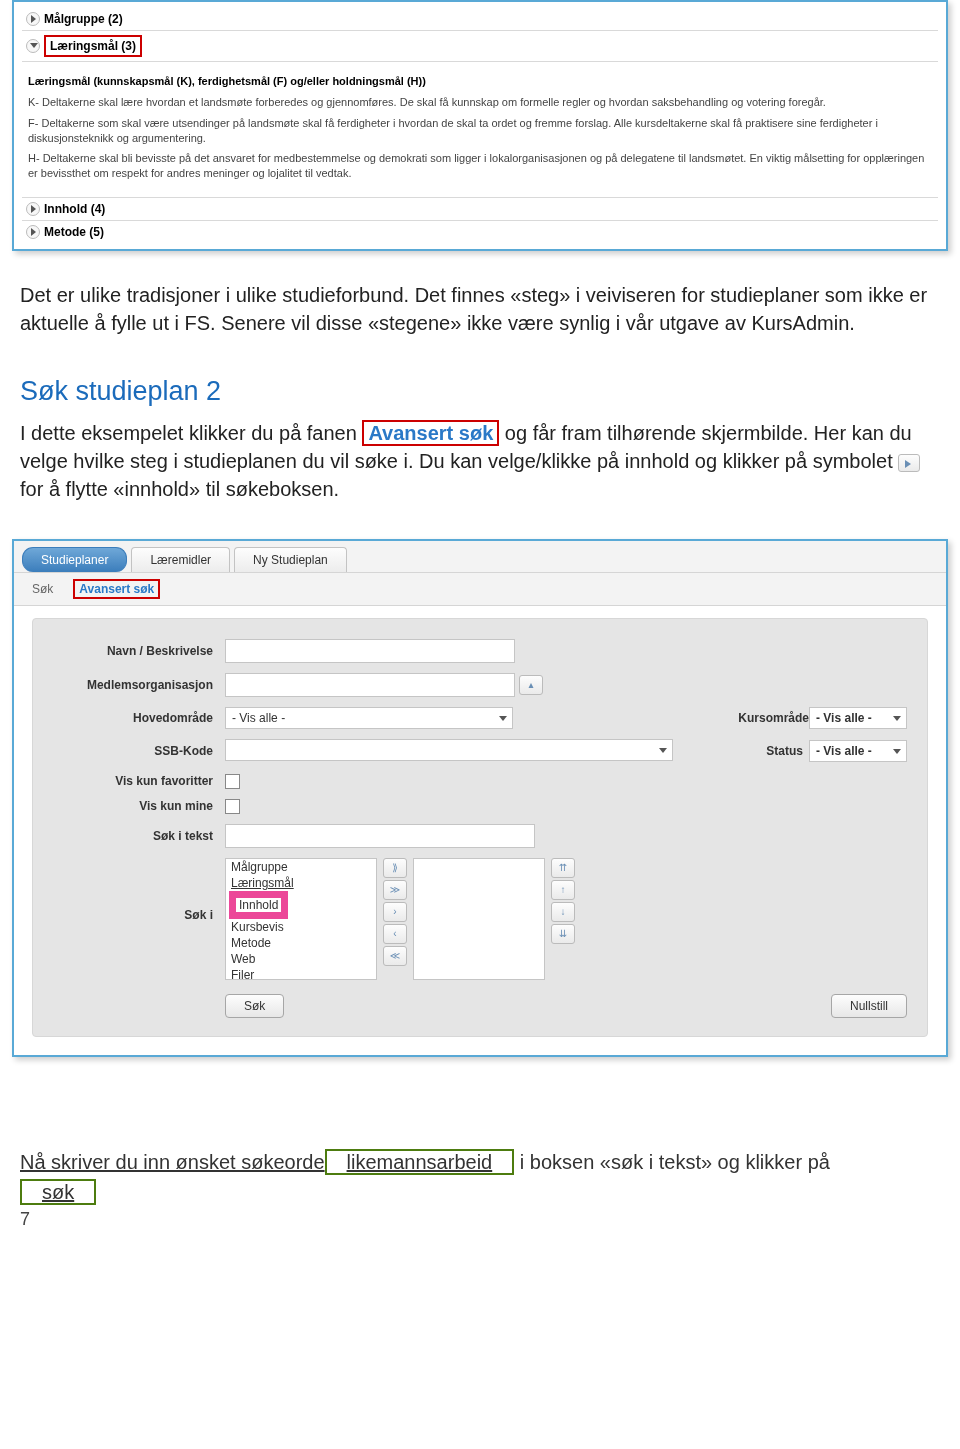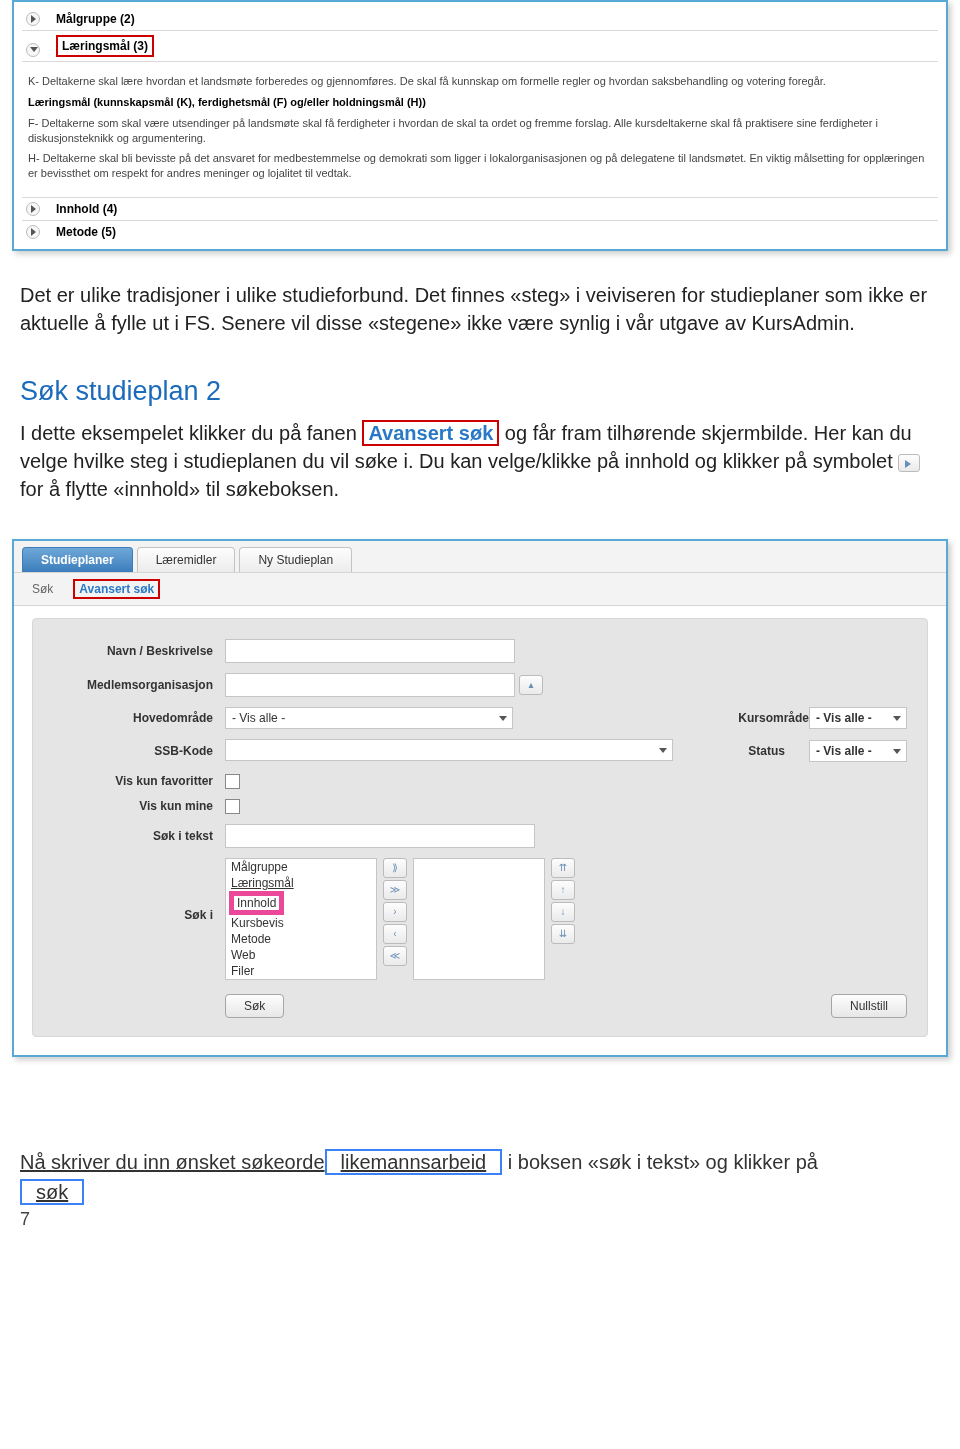--- a/index.html
+++ b/index.html
@@ -24,22 +24,22 @@
   }
   .accordion {
     padding: 6px 8px;
     font-size: 12px;
     color: #000;
   }
   .acc-row {
     border-bottom: 1px solid #d9d9d9;
     padding: 4px 4px;
     display: flex;
-    align-items: flex-end;
-    gap: 16px;
+    align-items: center;
+    gap: 4px;
     font-weight: bold;
   }
   .acc-row.last { border-bottom: none; }
   .chevron {
     display: inline-block;
     width: 12px;
     height: 12px;
     border: 1px solid #bbb;
     border-radius: 7px;
     background: #f7f7f7;
@@ -133,22 +133,23 @@
     border-radius: 4px 4px 0 0;
     background: linear-gradient(#fdfdfd,#ececec);
     padding: 5px 18px;
     font-size: 12px;
     color: #333;
     cursor: pointer;
   }
   .tab.active {
     background: linear-gradient(#6fa8d8,#3b7dbb);
     color: #fff;
-    font-weight: bold;
+    font-weight: normal;
     border-color: #3b7dbb;
+    border-radius: 11px;
   }
   .subtabs {
     background: #f3f3f3;
     border-bottom: 1px solid #d5d5d5;
     display: flex;
     align-items: center;
     padding: 6px 18px 6px 18px;
     gap: 20px;
     font-size: 12px;
   }
@@ -227,21 +228,21 @@
     height: 120px;
     font-size: 12px;
     overflow: hidden;
     background: #fff;
   }
   .listbox .item {
     padding: 1px 5px;
     cursor: pointer;
   }
   .listbox .item.boxed {
-    border: 5px solid #ec4899;
+    border: 7px solid #ec4899;
     display: inline-block;
     padding: 0 3px;
     margin: 0 3px;
   }
   .arrow-stack {
     display: flex;
     flex-direction: column;
     gap: 2px;
     margin: 0 6px;
   }
@@ -275,22 +276,22 @@
   }
   .btn-reset { margin-left: auto; }
 
   
   .bottom-text {
     margin: 90px 20px 0 20px;
     font-size: 20px;
     line-height: 1.5;
   }
   .bottom-text .hlword {
-    border: 2px solid #3b82f6;
-    padding: 0 14px;
+    border: 2px solid #4d7c0f;
+    padding: 0 20px;
   }
   .bottom-text .underline { text-decoration: underline; margin-top: 40px; }
   .footer {
     margin: 24px 20px 0 20px;
     color: #1b6bbb;
     font-size: 18px;
   }
   .pagenum {
     margin: 2px 20px 0 20px;
     font-size: 18px;
@@ -306,22 +307,22 @@
     <div class="accordion">
       <div class="acc-row">
         <span class="chevron right"></span>
         <span>Målgruppe (2)</span>
       </div>
       <div class="acc-row">
         <span class="chevron down"></span>
         <span class="red-box">Læringsmål (3)</span>
       </div>
       <div class="acc-content">
+        <p><strong>Læringsmål (kunnskapsmål (K), ferdighetsmål (F) og/eller holdningsmål (H))</strong></p>
         <p>K- Deltakerne skal lære hvordan et landsmøte forberedes og gjennomføres. De skal få kunnskap om formelle regler og hvordan saksbehandling og votering foregår.</p>
-        <p><strong>Læringsmål (kunnskapsmål (K), ferdighetsmål (F) og/eller holdningsmål (H))</strong></p>
         <p>F- Deltakerne som skal være utsendinger på landsmøte skal få ferdigheter i hvordan de skal ta ordet og fremme forslag. Alle kursdeltakerne skal få praktisere sine ferdigheter i diskusjonsteknikk og argumentering.</p>
         <p>H- Deltakerne skal bli bevisste på det ansvaret for medbestemmelse og demokrati som ligger i lokalorganisasjonen og på delegatene til landsmøtet. En viktig målsetting for opplæringen er bevissthet om respekt for andres meninger og lojalitet til vedtak.</p>
       </div>
       <div class="acc-row">
         <span class="chevron right"></span>
         <span>Innhold (4)</span>
       </div>
       <div class="acc-row last">
         <span class="chevron right"></span>
         <span>Metode (5)</span>
@@ -380,21 +381,21 @@
                 <span>- Vis alle -</span>
               </div>
           </div>
         </div>
 
         <div class="row">
           <div class="label">SSB-Kode</div>
           <div class="field">
             <div class="select" style="width:440px"></div>
           </div>
-          <div class="right-pair" style="gap:24px">
+          <div class="right-pair" style="gap:6px">
             <span>Status</span>
             <div class="select narrow">
                 <span>- Vis alle -</span>
               </div>
           </div>
         </div>
 
         <div class="row">
           <div class="label">Vis kun favoritter</div>
           <div class="field">

